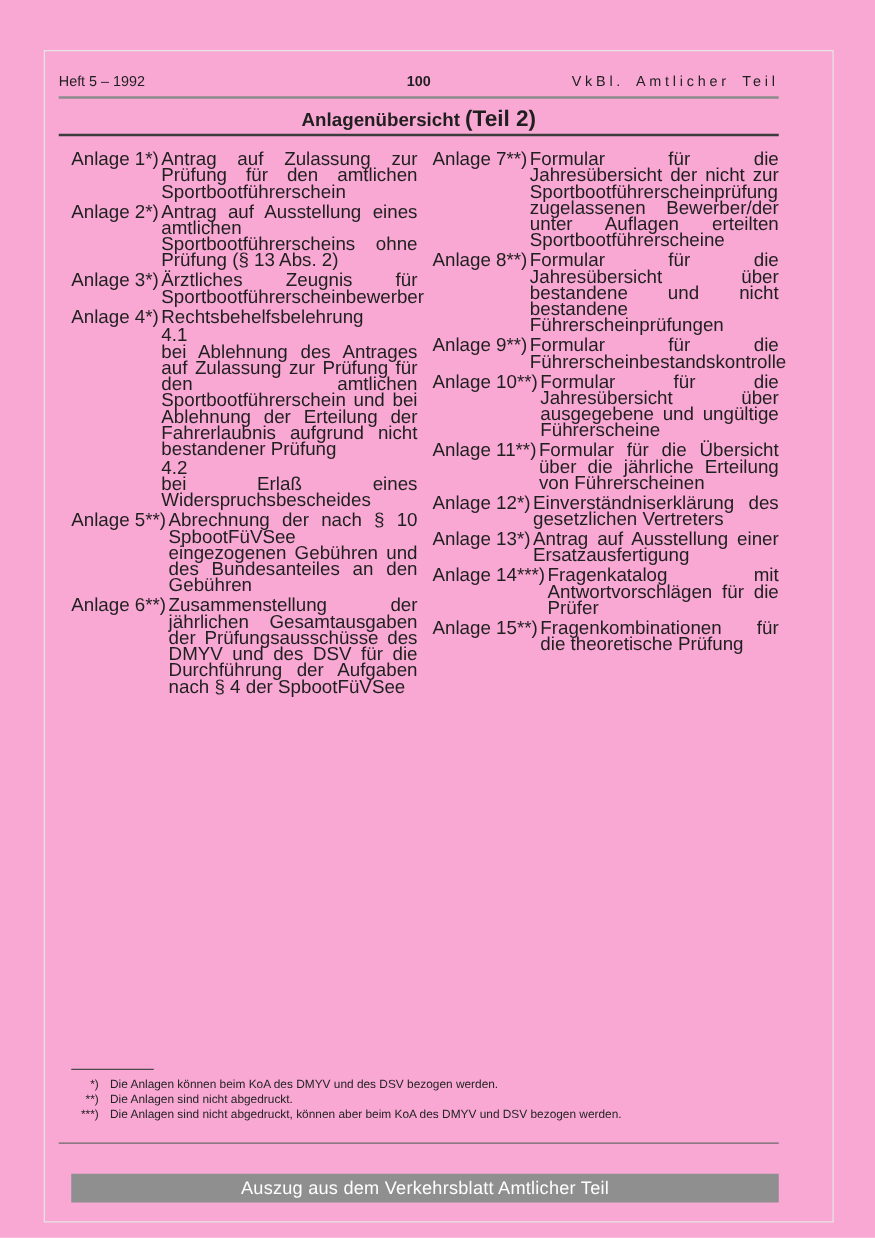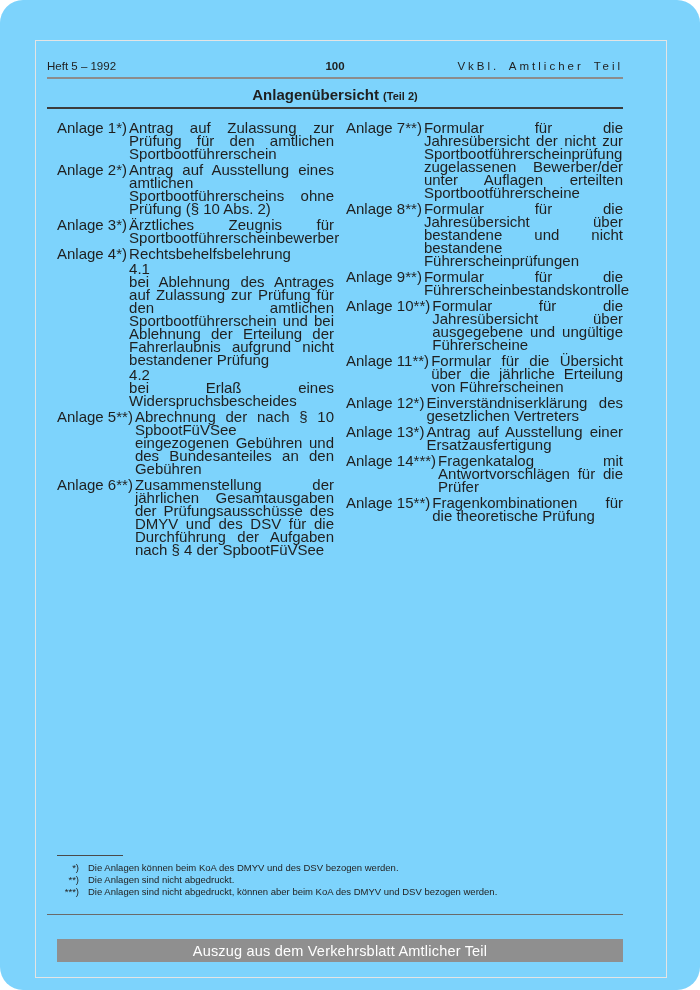--- a/index.html
+++ b/index.html
@@ -2,32 +2,32 @@
 <html><head>
 <meta charset="utf-8">
 <style>
   html,body{margin:0;padding:0;}
   body{
     width:700px;height:990px;
     background:#ffffff;
     font-family:"Liberation Sans", sans-serif;
     color:#1f1f1f;
   }
-  .page{position:relative;width:700px;height:990px;background:#7dd3fc;overflow:hidden;border-radius:23px;}
+  .page{position:relative;width:700px;height:990px;background:#f9a8d4;overflow:hidden;}
   .scan-border{position:absolute;left:35px;top:40px;width:630px;height:936px;border:1px solid #e4e4e4;}
 
   
   .runhead{position:absolute;left:47px;top:60px;width:576px;display:flex;align-items:baseline;font-size:11.5px;}
   .runhead .rh-left{flex:1;text-align:left;}
   .runhead .rh-center{flex:0 0 auto;font-weight:bold;}
   .runhead .rh-right{flex:1;text-align:right;letter-spacing:3px;word-spacing:4px;}
   .rule-header{position:absolute;left:47px;top:77px;width:576px;height:2px;background:#8c8c8c;}
 
   .doc-title{position:absolute;left:47px;top:87px;width:576px;text-align:center;font-weight:bold;font-size:15px;line-height:16px;}
-  .doc-title .title-suffix{font-size:11px;}
+  .doc-title .title-suffix{font-size:18px;}
   .rule-title{position:absolute;left:47px;top:107px;width:576px;height:2px;background:#3c3c3c;}
 
   
   .columns{position:absolute;left:57px;top:121px;width:566px;display:flex;gap:12px;font-size:15px;line-height:13px;}
   .col{width:277px;flex:none;}
   .entry{display:flex;margin-bottom:3px;}
   .entry-label{flex:none;min-width:66px;white-space:nowrap;padding-right:2px;}
   .col-right .entry-label{min-width:68px;}
   .entry-body{flex:1;min-width:0;}
   .entry-text{text-align:justify;}
@@ -79,21 +79,21 @@
           <span class="entry-label">Anlage 1*)</span>
           <div class="entry-body">
             <div class="entry-text">Antrag auf Zulassung zur Prüfung für den amtlichen Sportbootführerschein</div>
 
           </div>
         </div>
 
         <div class="entry">
           <span class="entry-label">Anlage 2*)</span>
           <div class="entry-body">
-            <div class="entry-text">Antrag auf Ausstellung eines amtlichen Sportbootführerscheins ohne Prüfung (§ 10 Abs. 2)</div>
+            <div class="entry-text">Antrag auf Ausstellung eines amtlichen Sportbootführerscheins ohne Prüfung (§ 13 Abs. 2)</div>
 
           </div>
         </div>
 
         <div class="entry">
           <span class="entry-label">Anlage 3*)</span>
           <div class="entry-body">
             <div class="entry-text">Ärztliches Zeugnis für Sportbootführerscheinbewerber</div>
 
           </div>

